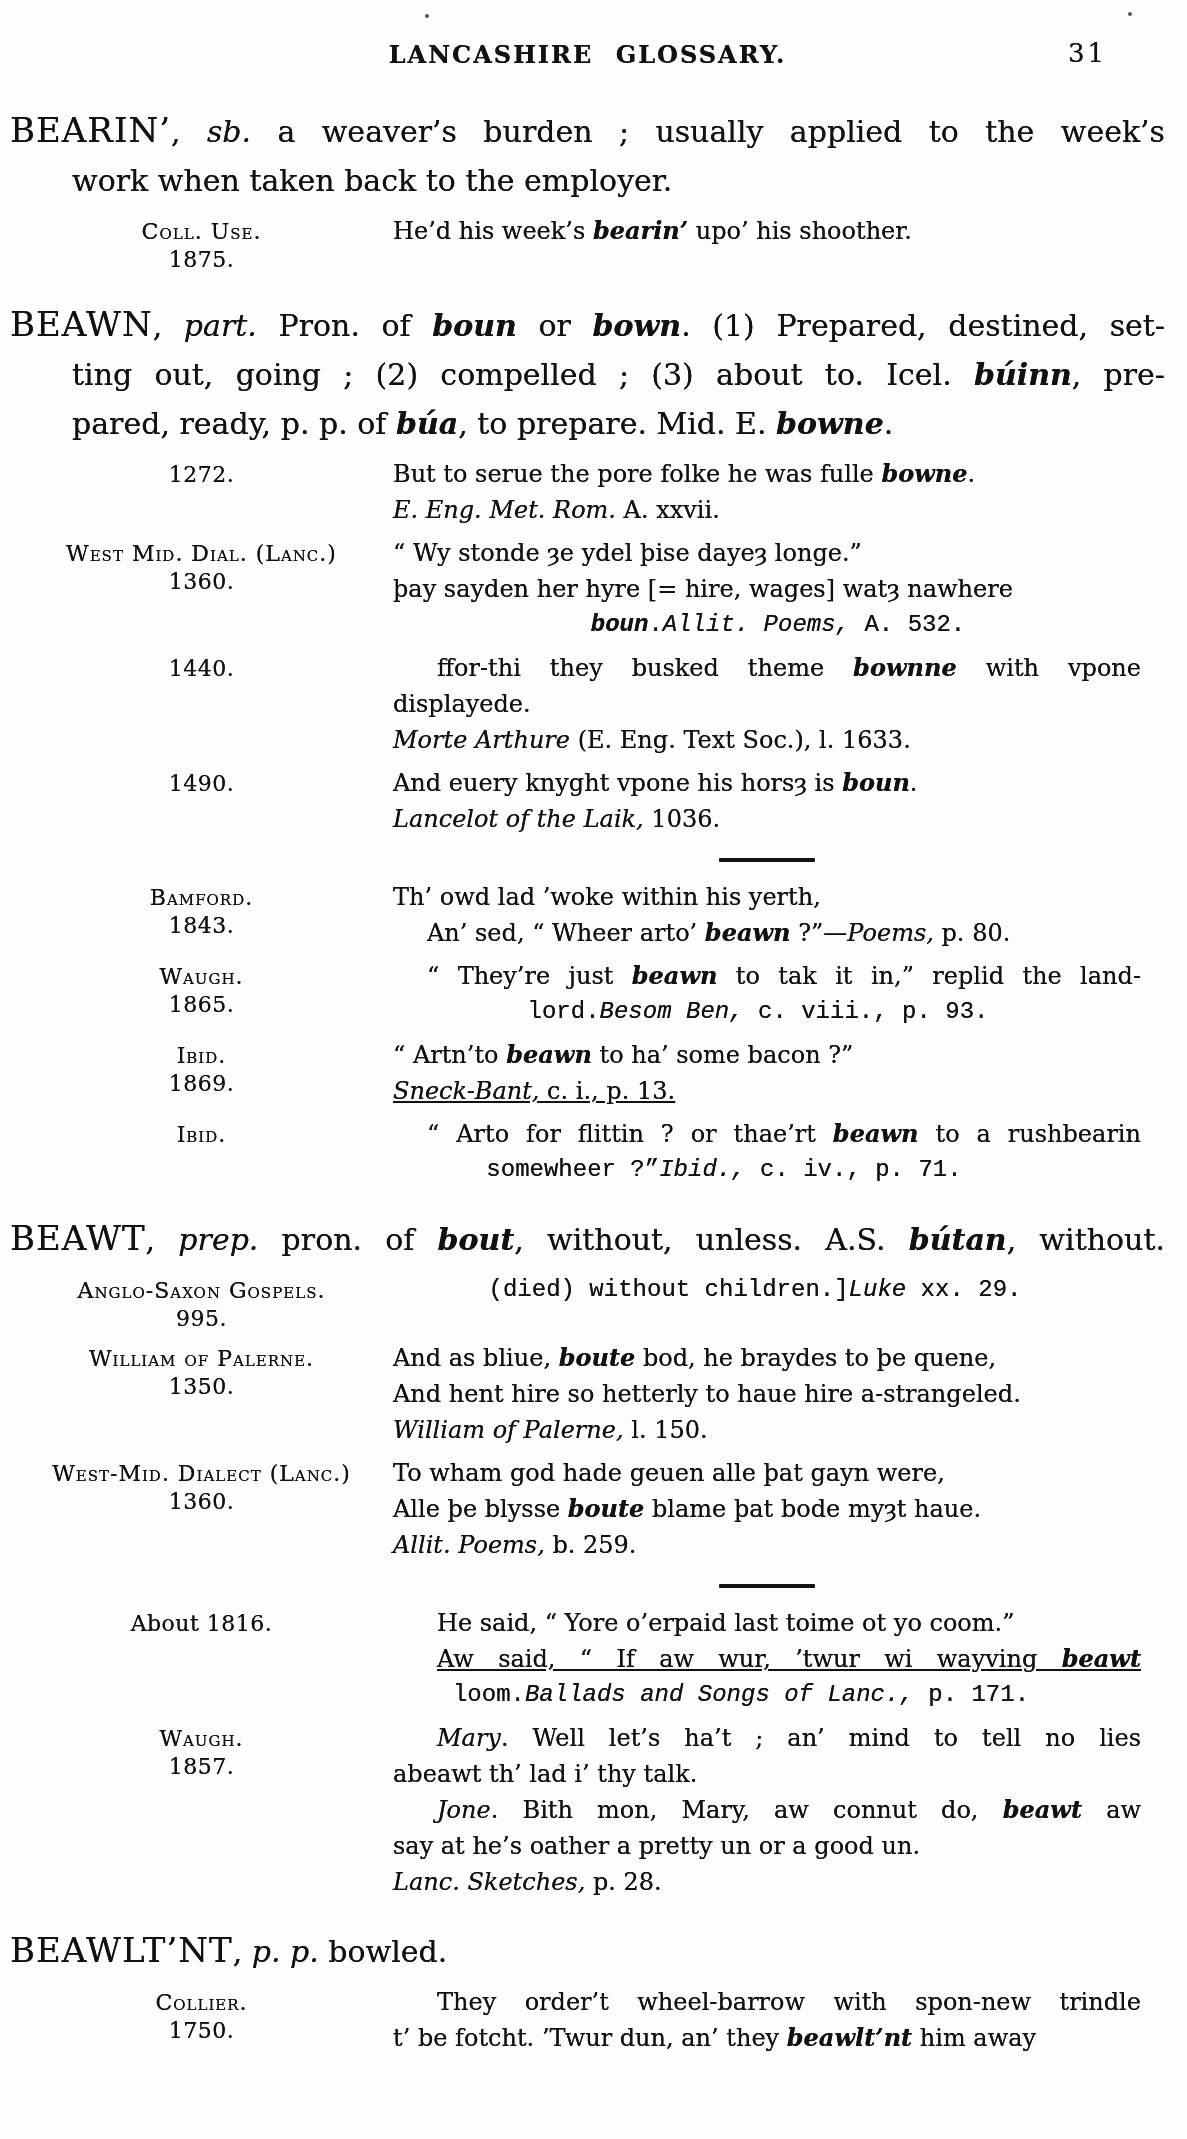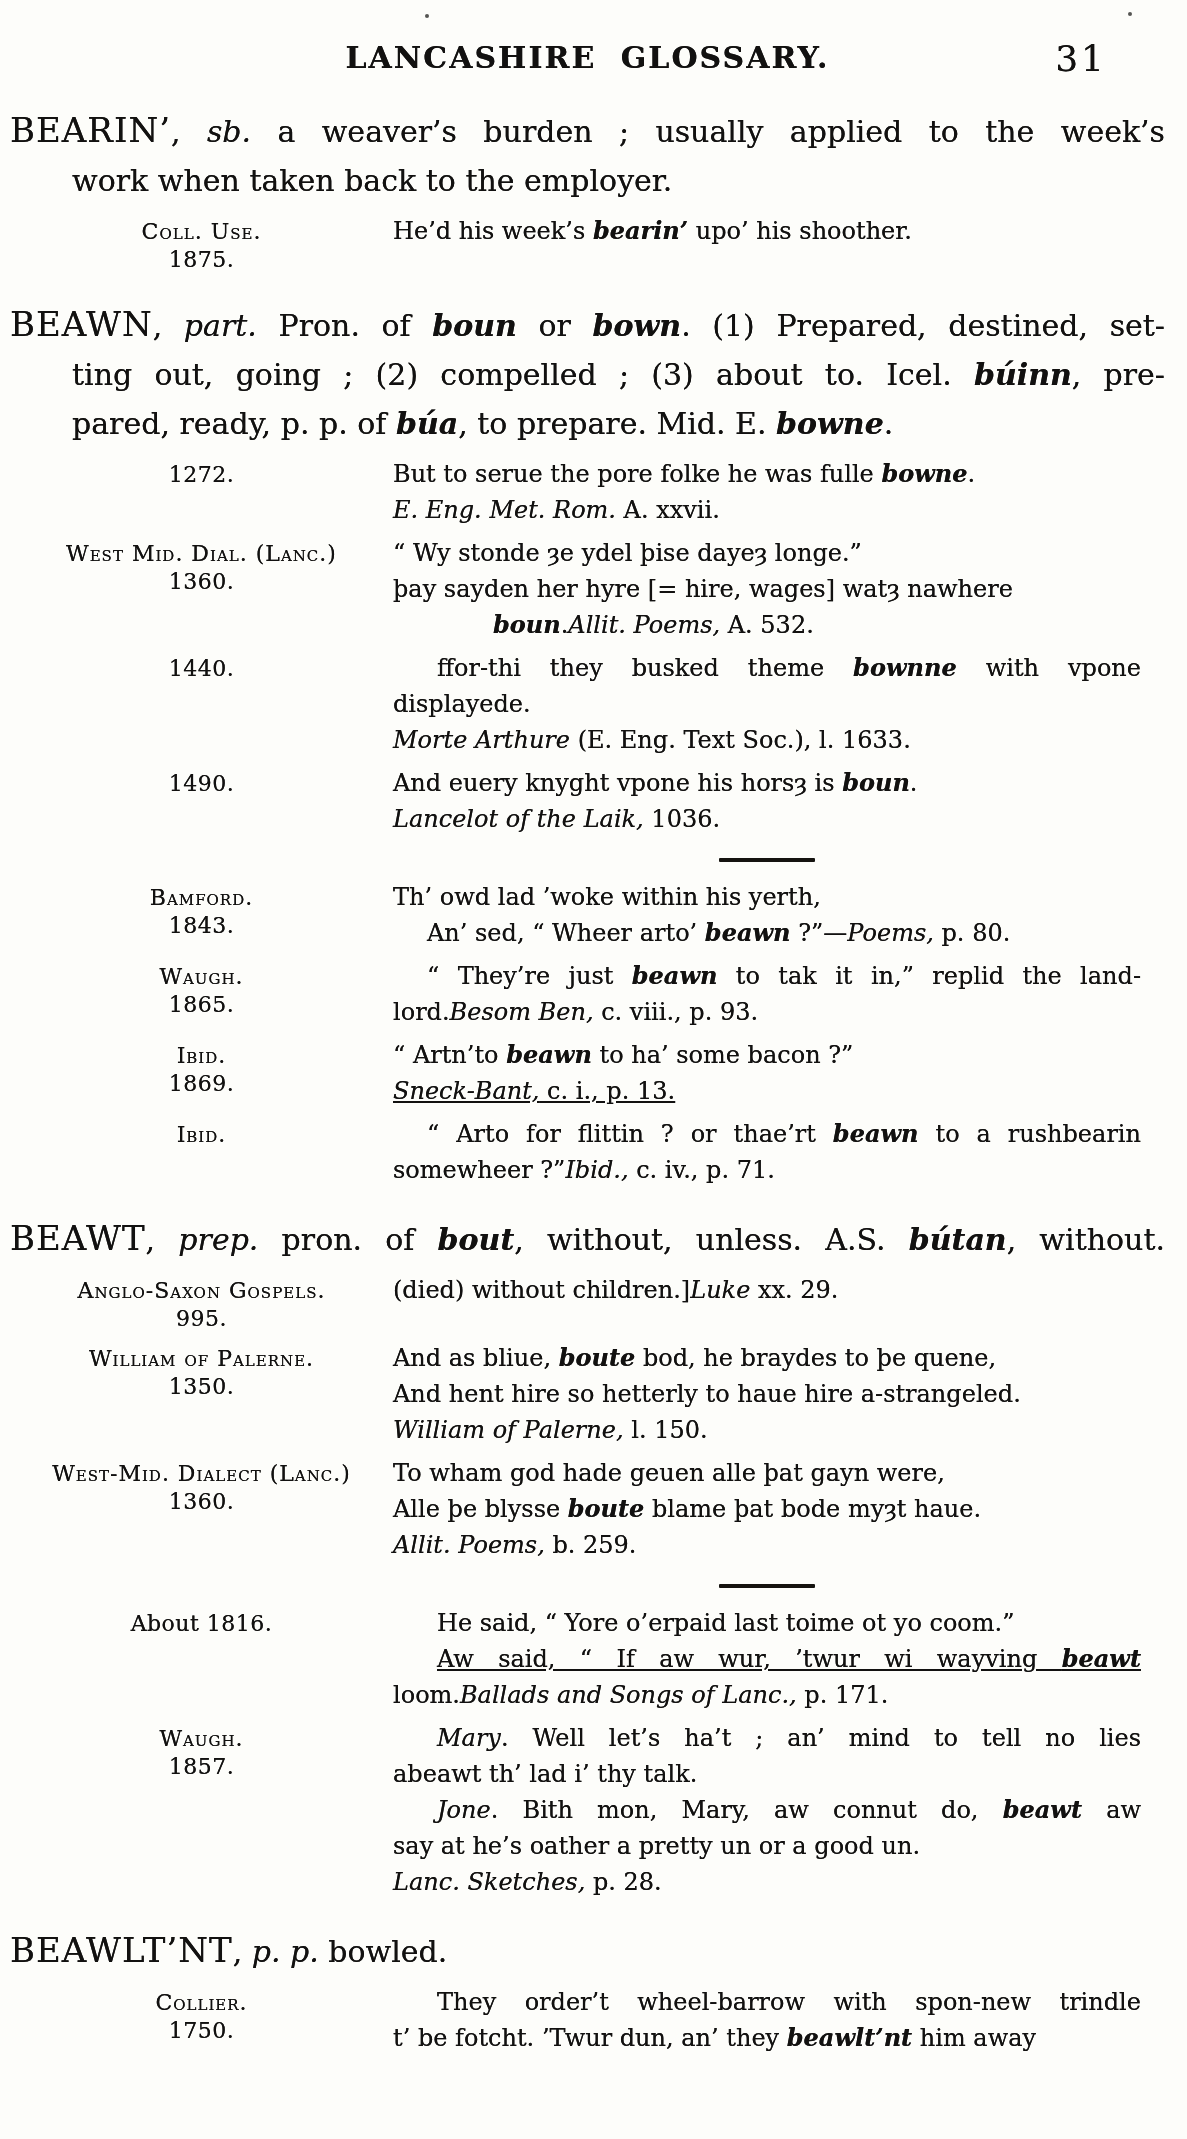--- a/index.html
+++ b/index.html
@@ -10,40 +10,40 @@
     background:#fdfdfa;
     color:#121110;
     font-family:"DejaVu Serif","Liberation Serif",serif;
     overflow:hidden;
     box-sizing:border-box;
     padding:36px 22px 0 10px;
     text-shadow:0 0 0.4px rgba(10,10,10,.85);
   }
   .hdr{position:relative;height:44px;margin:0 0 26px 0;}
   .hdr-title{
-    text-align:center;font-size:30px;font-weight:700;
+    text-align:center;font-size:24px;font-weight:700;
     letter-spacing:2px;word-spacing:12px;padding-top:4px;
   }
   .hdr-page{
-    position:absolute;right:58px;top:2px;font-size:36px;letter-spacing:3px;
+    position:absolute;right:58px;top:2px;font-size:26px;letter-spacing:3px;
   }
   .entry{margin-top:26px;}
   .entry:first-of-type{margin-top:0;}
   .headline{margin-bottom:8px;}
   .hline{font-size:30px;line-height:49px;white-space:nowrap;}
   .hline.just{white-space:normal;text-align:justify;text-align-last:justify;}
   .cit-row{display:flex;margin-top:7px;align-items:flex-start;}
   .lcell{width:383px;flex:0 0 383px;text-align:center;padding-top:5px;box-sizing:border-box;}
   .qcell{flex:1 1 auto;padding-right:24px;min-width:0;}
   .lline{font-size:22px;line-height:28px;letter-spacing:0.5px;}
   .lline.sc{font-variant:small-caps;letter-spacing:1px;}
   .qline{font-size:24px;line-height:36px;}
   .qline.just{text-align:justify;text-align-last:justify;}
   .qline.right{}
-  .qline.split{display:flex;justify-content:flex-start;}
+  .qline.split{display:flex;justify-content:center;font-family:Liberation Mono, monospace;}
   .r-n{}
   .r-i{font-style:italic;}
   .r-bi{font-style:italic;font-weight:700;}
   .r-hw{font-size:34px;letter-spacing:1px;}
   .rule-row .qcell{display:flex;justify-content:center;}
   .rule{width:96px;height:4px;background:#15130f;margin:14px 0 10px 0;border-radius:1px;}
   .speck{position:absolute;background:#2a2a28;border-radius:50%;opacity:.8;}
 </style>
 </head>
 <body>

